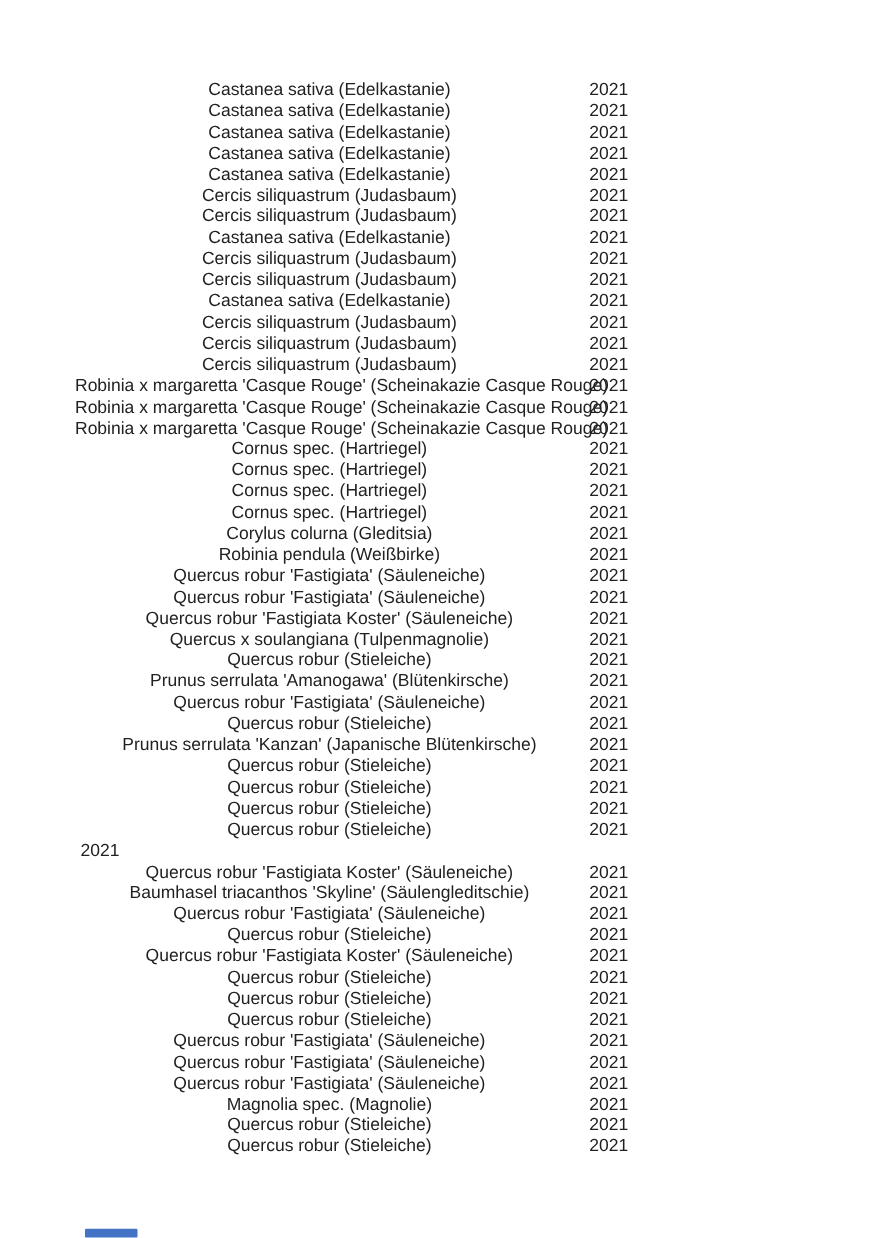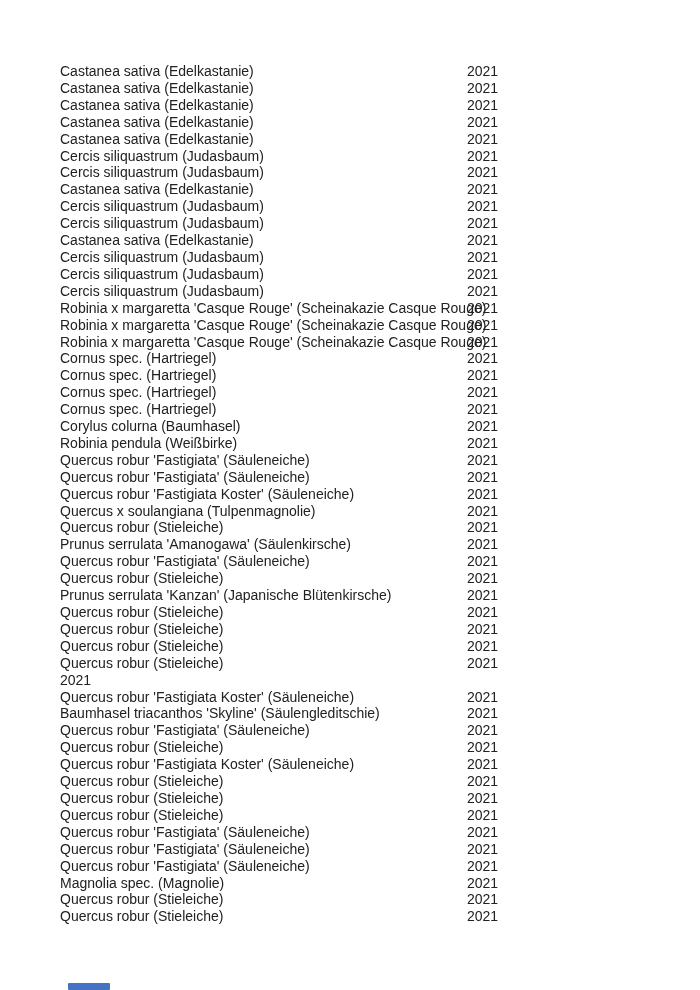--- a/index.html
+++ b/index.html
@@ -26,24 +26,26 @@
     align-items: baseline;
     height: 16.92px;
     line-height: 16.92px;
     font-size: 14px;
     white-space: nowrap;
   }
   .species-cell {
     width: 407px;
     flex: 0 0 407px;
     overflow: visible;
+    text-align: center;
   }
   .year-cell {
     width: 40px;
     flex: 0 0 40px;
+    text-align: center;
   }
   .partial-blue-element {
     position: absolute;
     left: 68px;
     top: 983px;
     width: 42px;
     height: 7px;
     border-radius: 1px;
   }
 </style>
@@ -151,21 +153,21 @@
     <span class="species-cell">Cornus spec. (Hartriegel)</span>
     <span class="year-cell">2021</span>
   </div>
 
   <div class="tree-row">
     <span class="species-cell">Cornus spec. (Hartriegel)</span>
     <span class="year-cell">2021</span>
   </div>
 
   <div class="tree-row">
-    <span class="species-cell">Corylus colurna (Baumhasel)</span>
+    <span class="species-cell">Corylus colurna (Gleditsia)</span>
     <span class="year-cell">2021</span>
   </div>
 
   <div class="tree-row">
     <span class="species-cell">Robinia pendula (Weißbirke)</span>
     <span class="year-cell">2021</span>
   </div>
 
   <div class="tree-row">
     <span class="species-cell">Quercus robur 'Fastigiata' (Säuleneiche)</span>
@@ -186,21 +188,21 @@
     <span class="species-cell">Quercus x soulangiana (Tulpenmagnolie)</span>
     <span class="year-cell">2021</span>
   </div>
 
   <div class="tree-row">
     <span class="species-cell">Quercus robur (Stieleiche)</span>
     <span class="year-cell">2021</span>
   </div>
 
   <div class="tree-row">
-    <span class="species-cell">Prunus serrulata 'Amanogawa' (Säulenkirsche)</span>
+    <span class="species-cell">Prunus serrulata 'Amanogawa' (Blütenkirsche)</span>
     <span class="year-cell">2021</span>
   </div>
 
   <div class="tree-row">
     <span class="species-cell">Quercus robur 'Fastigiata' (Säuleneiche)</span>
     <span class="year-cell">2021</span>
   </div>
 
   <div class="tree-row">
     <span class="species-cell">Quercus robur (Stieleiche)</span>

